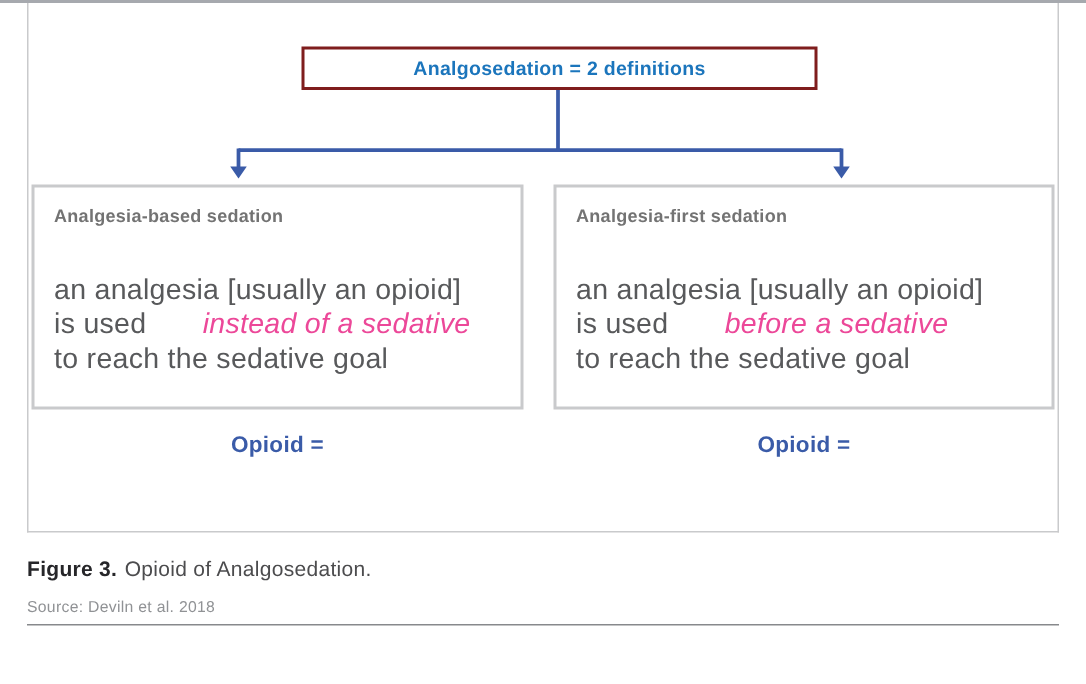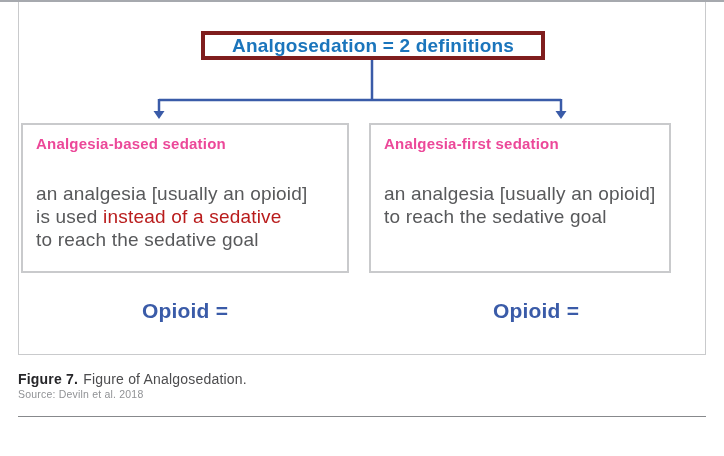--- a/index.html
+++ b/index.html
@@ -20,68 +20,68 @@
     position:absolute; left:18px; top:2px;
     width:688px; height:353px;
     border-left:1px solid #c9cacc;
     border-right:1px solid #c9cacc;
     border-bottom:1px solid #c9cacc;
     background:#ffffff;
   }
   .root-box {
     position:absolute; left:182px; top:29px;
     width:344px; height:29px;
-    border:4px solid #7f1d1d;
+    border:2px solid #7f1d1d;
     display:flex; align-items:center; justify-content:center;
-    color:#1b75bc; font-size:19px; font-weight:bold;
+    color:#1b75bc; font-size:13px; font-weight:bold;
     letter-spacing:0.2px;
     background:#ffffff;
   }
   .connector-svg {
     position:absolute; left:0; top:0;
     width:688px; height:160px;
     pointer-events:none;
   }
   .def-box {
     position:absolute; top:121px; height:150px;
     border:2px solid #c9cacc;
     background:#ffffff;
     padding:10px 13px 0 13px;
   }
   .def-box.left  { left:2px;   width:328px; }
-  .def-box.right { left:350px; width:302px; }
+  .def-box.right { left:350px; width:334px; }
   .def-title {
-    color:#ec4899; font-size:15px; font-weight:bold;
+    color:#737373; font-size:12px; font-weight:bold;
     line-height:18px; letter-spacing:0.2px;
   }
   .def-body {
     margin-top:29px;
     color:#58595b; font-size:19px; line-height:23px;
     letter-spacing:0.2px;
   }
   .def-body .em {
-    color:#b91c1c; 
+    color:#ec4899; font-style:italic;margin-left:32px;
   }
   .opioid-note {
-    position:absolute; top:299px;
+    position:absolute; top:285px;
     text-align:center;
-    color:#3a5ba8; font-size:21px; font-weight:bold;
+    color:#3a5ba8; font-size:15px; font-weight:bold;
     line-height:19px; letter-spacing:0.2px;
   }
   .opioid-note.left  { left:2px;   width:328px; }
   .opioid-note.right { left:350px; width:334px; }
   .caption {
     position:absolute; left:18px; top:371px;
     font-size:14px; color:#4c4c4e; letter-spacing:0.2px;
   }
   .caption .cap-label {
     font-weight:bold; color:#262629; margin-right:5px;
   }
   .source {
-    position:absolute; left:18px; top:388px;
+    position:absolute; left:18px; top:399px;
     font-size:10.5px; color:#909295; letter-spacing:0.2px;
   }
   .rule {
     position:absolute; left:18px; top:416px;
     width:688px; height:1px;
     background:#87898c;
   }
 </style>
 </head>
 <body>
@@ -111,35 +111,36 @@
         <div>an analgesia [usually an opioid]</div>
         <div><span>is used </span><span class="em">instead of a sedative</span></div>
         <div>to reach the sedative goal</div>
       </div>
     </div>
 
     <div class="def-box right">
       <div class="def-title">Analgesia-first sedation</div>
       <div class="def-body">
         <div>an analgesia [usually an opioid]</div>
+        <div><span>is used </span><span class="em">before a sedative</span></div>
         <div>to reach the sedative goal</div>
       </div>
     </div>
 
     <div class="opioid-note left">
       <div>Opioid =</div>
     </div>
 
     <div class="opioid-note right">
       <div>Opioid =</div>
     </div>
 
   </div>
 
   <div class="caption">
-    <span class="cap-label">Figure 7.</span><span>Figure of Analgosedation.</span>
+    <span class="cap-label">Figure 3.</span><span>Opioid of Analgosedation.</span>
   </div>
 
   <div class="source">Source: Deviln et al. 2018</div>
 
   <div class="rule"></div>
 
 </div>
 
 </body></html>

